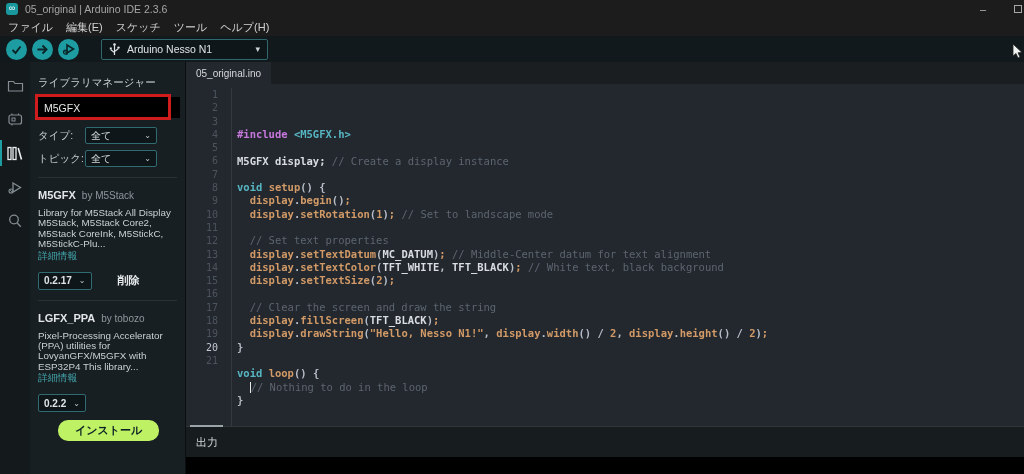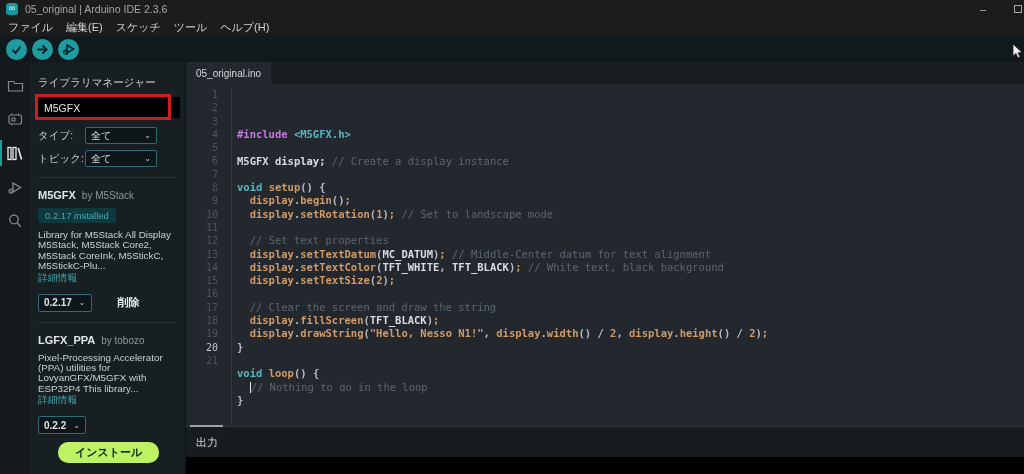--- a/index.html
+++ b/index.html
@@ -152,20 +152,34 @@
   </div>
   <div class="tool-btn">
     <span>
       <svg width="14" height="14" viewBox="0 0 14 14">
           <polygon points="5,3 11.5,7 5,11" fill="none" stroke="#0c2629" stroke-width="1.6"></polygon>
           <circle cx="3.6" cy="10.2" r="2" fill="none" stroke="#0c2629" stroke-width="1.3"></circle>
           <line x1="2" y1="8.2" x2="5.2" y2="12.2" stroke="#0c2629" stroke-width="1"></line>
         </svg>
     </span>
   </div>
+  <div class="board-selector">
+    <span>
+      <svg width="11" height="13" viewBox="0 0 11 13">
+          <circle cx="5.5" cy="1.6" r="1.3" fill="#dfe3e6"></circle>
+          <line x1="5.5" y1="2.5" x2="5.5" y2="12" stroke="#dfe3e6" stroke-width="1.2"></line>
+          <line x1="5.5" y1="9.5" x2="1.8" y2="6.8" stroke="#dfe3e6" stroke-width="1.1"></line>
+          <line x1="5.5" y1="8.5" x2="9.2" y2="5.8" stroke="#dfe3e6" stroke-width="1.1"></line>
+          <rect x="0.8" y="4.5" width="2" height="2" fill="#dfe3e6"></rect>
+          <circle cx="9.5" cy="4.6" r="1.2" fill="#dfe3e6"></circle>
+        </svg>
+    </span>
+    <span class="label">Arduino Nesso N1</span>
+    <span class="board-caret">▾</span>
+  </div>
 </div>
 
 <div class="main">
 
   <div class="activitybar">
     <div class="activity-item">
       <span>
         <svg width="17" height="15" viewBox="0 0 17 15">
             <path d="M1.5,3.5 h5 l1.5,2 h7.5 v7.5 h-14 z" fill="none" stroke="#838d93" stroke-width="1.2"></path>
           </svg>
@@ -229,21 +243,20 @@
         <span class="val">全て</span>
         <span class="select-caret">⌄</span>
       </div>
     </div>
 
     <hr class="panel-sep">
 
     <div class="lib-card">
       <span class="lib-name">M5GFX</span>
       <span class="lib-by">by M5Stack</span>
-      <div><span class="lib-badge">0.2.17 installed</span></div>
       <div class="lib-desc">Library for M5Stack All Display M5Stack, M5Stack Core2, M5Stack CoreInk, M5StickC, M5StickC-Plu...</div>
       <div class="lib-more">詳細情報</div>
       <div class="lib-actions">
         <div class="ver-select">
           <span class="val">0.2.17</span>
           <span class="select-caret">⌄</span>
         </div>
         <span class="remove-btn">削除</span>
       </div>
     </div>

